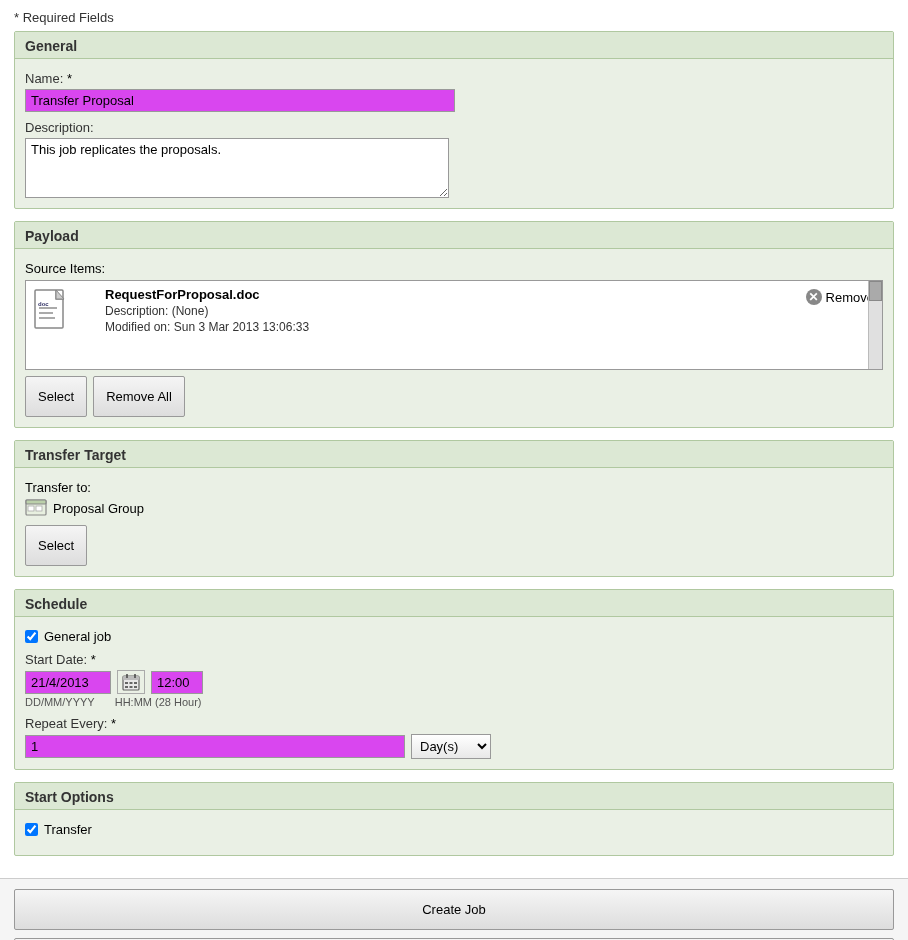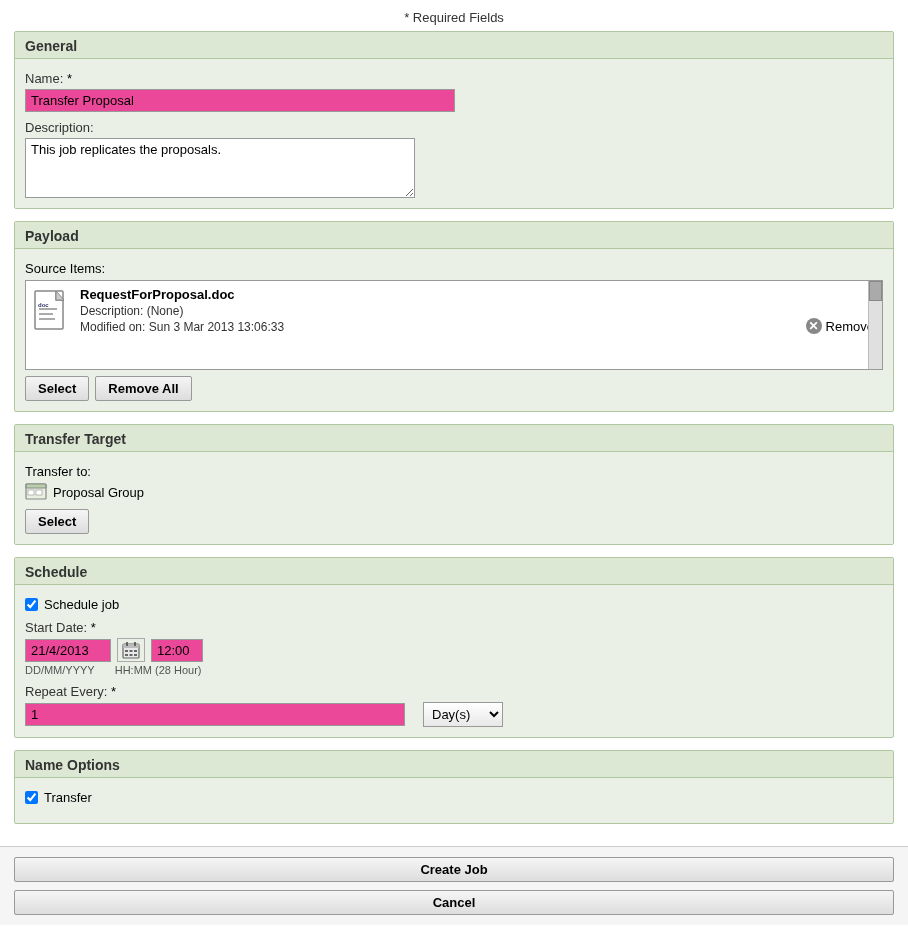--- a/index.html
+++ b/index.html
@@ -16,21 +16,21 @@
       background: #fff;
     }
     .page-title {
       font-size: 18px;
       font-weight: normal;
       padding-bottom: 8px;
       border-bottom: 1px solid #999;
       margin-bottom: 6px;
     }
     .required-note {
-      text-align: center;
+      text-align: left;
       font-size: 13px;
       color: #333;
       margin-bottom: 6px;
     }
     .section {
       background: #eaf0e5;
       border: 1px solid #b0c8a0;
       border-radius: 2px;
       margin-bottom: 12px;
       padding: 0 0 10px 0;
@@ -53,27 +53,27 @@
       color: #333;
     }
     .field-label.required::after {
       content: ' *';
       color: #000;
     }
     input[type="text"] {
       border: 1px solid #999;
       padding: 3px 5px;
       font-size: 13px;
-      background: #ec4899;
+      background: #d946ef;
     }
     .name-input {
       width: 430px;
     }
     .description-textarea {
-      width: 390px;
+      width: 424px;
       height: 60px;
       border: 1px solid #999;
       padding: 3px 5px;
       font-size: 13px;
       font-family: Arial, Helvetica, sans-serif;
       resize: both;
       display: block;
     }
     .source-items-label {
       font-size: 13px;
@@ -83,22 +83,23 @@
       border: 1px solid #999;
       background: #fff;
       width: 100%;
       min-height: 90px;
       position: relative;
       margin-bottom: 6px;
       overflow: hidden;
     }
     .source-item-row {
       display: flex;
-      align-items: flex-end;
+      align-items: flex-start;
       padding: 6px 8px;
+      gap: 25px;
     }
     .file-icon-wrapper {
       margin-right: 10px;
       margin-top: 2px;
     }
     .file-icon {
       width: 36px;
       height: 44px;
       display: flex;
       align-items: center;
@@ -161,26 +162,25 @@
     }
     .scrollbar-thumb {
       width: 100%;
       height: 20px;
       background: #aaa;
       border: 1px solid #888;
     }
     .btn {
       border: 1px solid #999;
       background: linear-gradient(to bottom, #f5f5f5, #ddd);
-      padding: 4px 12px;
+      padding: 12px 12px;
       font-size: 13px;
       cursor: pointer;
       border-radius: 2px;
       color: #000;
-      font-weight: bold;
     }
     .buttons-row {
       display: flex;
       gap: 6px;
       margin-top: 2px;
     }
     .transfer-to-label {
       font-size: 13px;
       margin-bottom: 4px;
     }
@@ -231,21 +231,20 @@
     .repeat-input {
       width: 380px;
     }
     .repeat-select {
       width: 80px;
       border: 1px solid #999;
       background: linear-gradient(to bottom, #fff, #e8e8e8);
       padding: 3px 4px;
       font-size: 13px;
       cursor: pointer;
-      margin-left: 12px;
     }
     .bottom-buttons {
       display: flex;
       gap: 8px;
       padding: 10px 14px;
       border-top: 1px solid #ccc;
       background: #f5f5f5;
       flex-direction: column;
     }
     .hint-row {
@@ -330,21 +329,21 @@
       </div>
       <button class="btn">Select</button>
     </div>
   </div>
 
   <div class="section">
     <div class="section-title">Schedule</div>
     <div class="section-body">
       <div class="checkbox-row">
         <input type="checkbox" id="schedule-job-cb" checked="" style="">
-        <label for="schedule-job-cb">Schedule job</label>
+        <label for="schedule-job-cb">General job</label>
       </div>
       <div class="field-label required">Start Date:</div>
       <div class="start-date-row">
         <input type="text" class="date-input" value="21/4/2013" style="">
         <button class="calendar-icon-btn">
           <svg width="18" height="18" viewBox="0 0 18 18" fill="none" xmlns="http://www.w3.org/2000/svg">
             <rect x="1" y="3" width="16" height="14" rx="1" fill="#e8e8e8" stroke="#666" stroke-width="1.2"></rect>
             <rect x="1" y="3" width="16" height="4" fill="#bbb" rx="1"></rect>
             <line x1="5" y1="1" x2="5" y2="5" stroke="#444" stroke-width="1.5"></line>
             <line x1="13" y1="1" x2="13" y2="5" stroke="#444" stroke-width="1.5"></line>
@@ -368,21 +367,21 @@
         <select class="repeat-select">
           <option>Day(s)</option>
           <option>Week(s)</option>
           <option>Month(s)</option>
         </select>
       </div>
     </div>
   </div>
 
   <div class="section">
-    <div class="section-title">Name Options</div>
+    <div class="section-title">Start Options</div>
     <div class="section-body">
       <div class="checkbox-row">
         <input type="checkbox" id="enabled-cb" checked="" style="">
         <label for="enabled-cb">Transfer</label>
       </div>
     </div>
   </div>
 </div>
 
 <div class="bottom-buttons">

